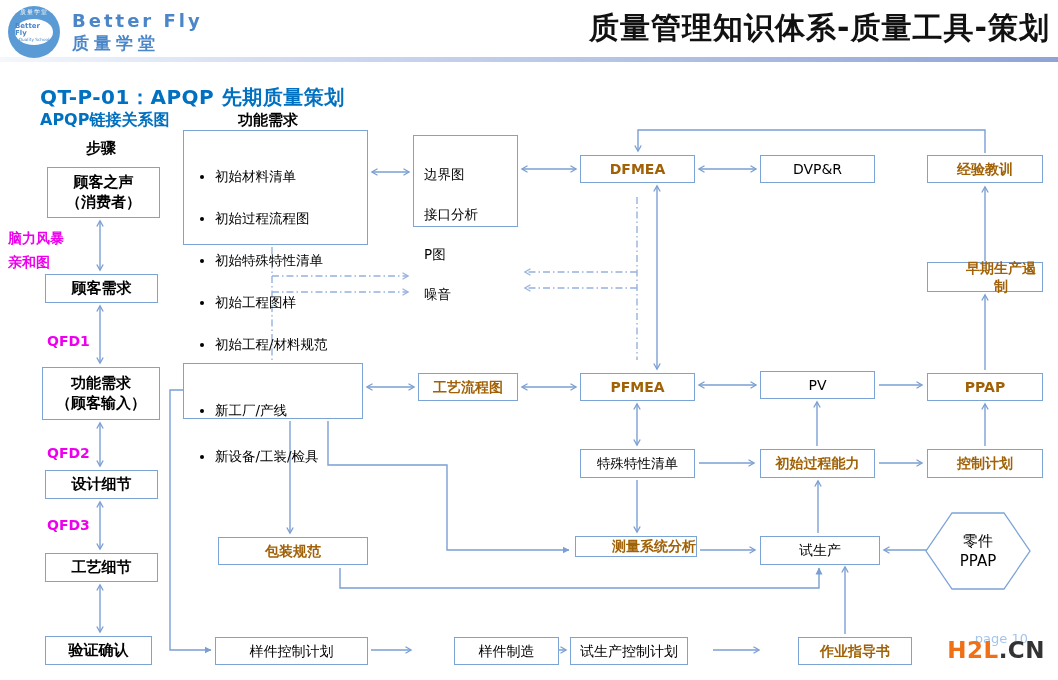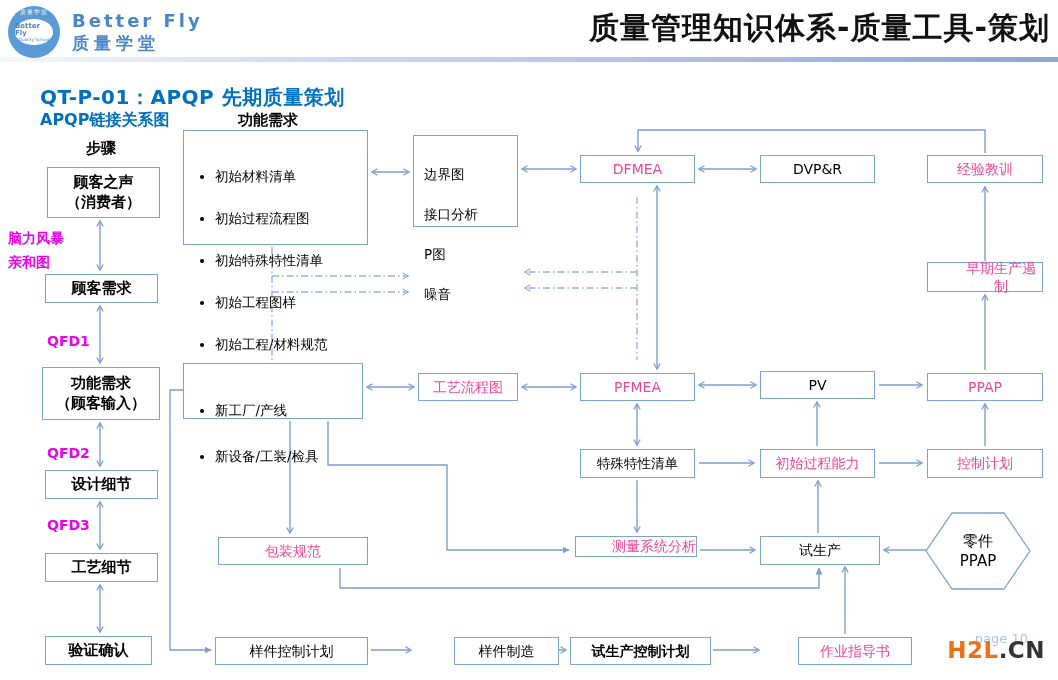--- a/index.html
+++ b/index.html
@@ -21,21 +21,21 @@
   
   #heading-main{left:40px;top:84px;font-size:20px;font-weight:bold;color:#0070C0;letter-spacing:.5px;}
   #heading-sub{left:40px;top:110px;font-size:16px;font-weight:bold;color:#0070C0;}
   #fr-label{left:238px;top:111px;font-size:15px;font-weight:bold;color:#000;}
   #steps-label{left:86px;top:139px;font-size:15px;font-weight:bold;color:#000;}
   
   .box{position:absolute;border:1px solid #7ca3d6;background:#fff;box-sizing:border-box;
        display:flex;align-items:center;justify-content:center;text-align:center;
        font-size:14px;line-height:1.3;white-space:pre-line;z-index:2;}
   .step{font-weight:bold;font-size:15px;}
-  .mag{color:#ec4899;font-weight:normal;}
+  .mag{color:#a16207;font-weight:bold;}
   .plain{font-weight:normal;}
   .dashbox{border:1px dashed #7ca3d6;}
   .leftlist{align-items:flex-start;justify-content:flex-start;text-align:left;font-weight:normal;}
   ul.blist{margin:7px;padding:7px 4px 0 24px;font-size:13.5px;line-height:21px;}
   ul.blist li{padding:0;}
   .lines{padding:8px 0 0 10px;font-size:13.5px;line-height:20px;display:block;}
   .lines div{white-space:nowrap;}
   .maglabel{position:absolute;color:#ee00ee;font-weight:bold;font-size:14px;line-height:24px;white-space:pre-line;z-index:2;}
   
   #hex-wrap{left:925px;top:512px;width:106px;height:78px;z-index:2;}
@@ -190,21 +190,21 @@
   <div class="box plain" style="left:760px;top:536px;width:120px;height:29px;"><span>试生产</span></div>
 
   <svg class="abs" id="hex-wrap" viewBox="0 0 106 78">
     <polygon points="27,1 79,1 105,39 79,77 27,77 1,39" fill="#fff" stroke="#7ca3d6" stroke-width="1.3"></polygon>
   </svg>
   <div class="abs" id="hex-text">零件
 PPAP</div>
 
   <div class="box plain" style="left:215px;top:637px;width:153px;height:28px;"><span>样件控制计划</span></div>
   <div class="box plain" style="left:415px;top:637px;width:105px;height:28px;margin-left:39px;"><span>样件制造</span></div>
-  <div class="box plain" style="left:570px;top:637px;width:141px;height:28px;font-weight:bold;"><span>试生产控制计划</span></div>
+  <div class="box plain" style="left:570px;top:637px;width:118px;height:28px;"><span>试生产控制计划</span></div>
   <div class="box mag" style="left:770px;top:637px;width:114px;height:28px;margin-left:28px;"><span>作业指导书</span></div>
 
   <div class="abs" id="watermark">page 10</div>
   <div class="abs" id="h2l">
     <span class="o">H2L</span><span class="d">.CN</span>
   </div>
 
 </div>
 
 </body></html>

